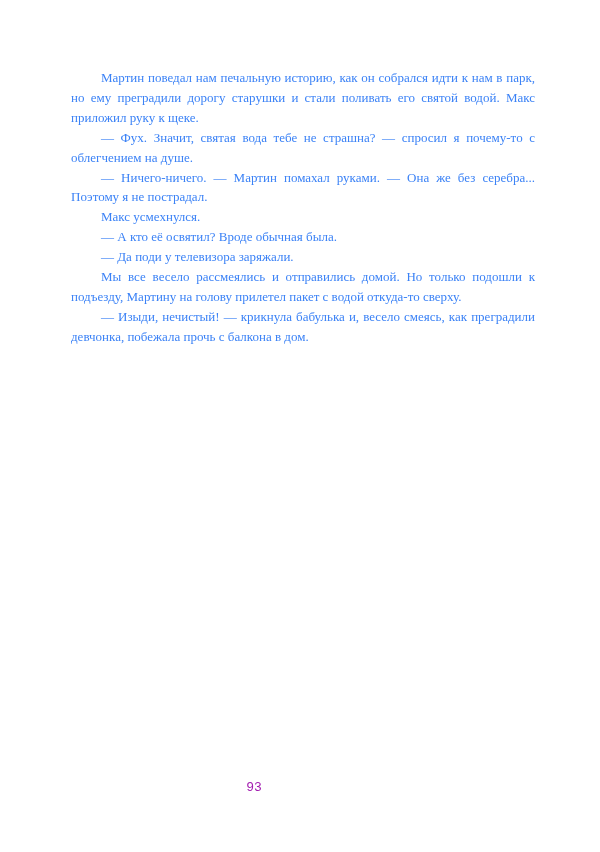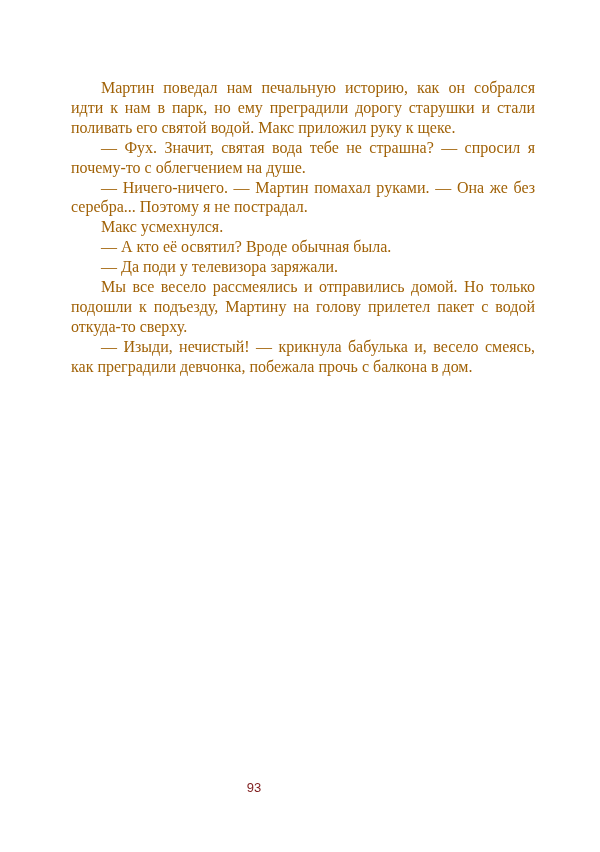--- a/index.html
+++ b/index.html
@@ -16,45 +16,45 @@
     .page {
       position: absolute;
       left: 0; top: 0;
       width: 600px;
       height: 852px;
       background: #ffffff;
     }
     .text-block {
       position: absolute;
       left: 71px;
-      top: 78px;
+      top: 68px;
       width: 464px;
       font-family: "Liberation Serif", "DejaVu Serif", serif;
-      font-size: 16px;
+      font-size: 13px;
       line-height: 19.9px;
-      color: #a16207;
+      color: #3b82f6;
     }
     .para {
       margin: 0;
       text-indent: 30px;
       text-align: justify;
       hyphens: none;
     }
     .para.last-left {
       text-align-last: left;
     }
     .page-number {
       position: absolute;
       left: 0;
       width: 508px;
       top: 780px;
       text-align: center;
-      font-family: Liberation Sans, sans-serif;
+      font-family: Liberation Mono, monospace;
       font-size: 13px;
-      color: #7f1d1d;
+      color: #a21caf;
     }
   </style>
 </head>
 <body>
 
 <div class="page">
   <div class="text-block">
     <p class="para last-left">Мартин поведал нам печальную историю, как он собрался идти к нам в парк, но ему преградили дорогу старушки и стали поливать его святой водой. Макс приложил руку к щеке.</p>
     <p class="para last-left">— Фух. Значит, святая вода тебе не страшна? — спросил я почему-то с облегчением на душе.</p>
     <p class="para last-left">— Ничего-ничего. — Мартин помахал руками. — Она же без серебра... Поэтому я не пострадал.</p>

